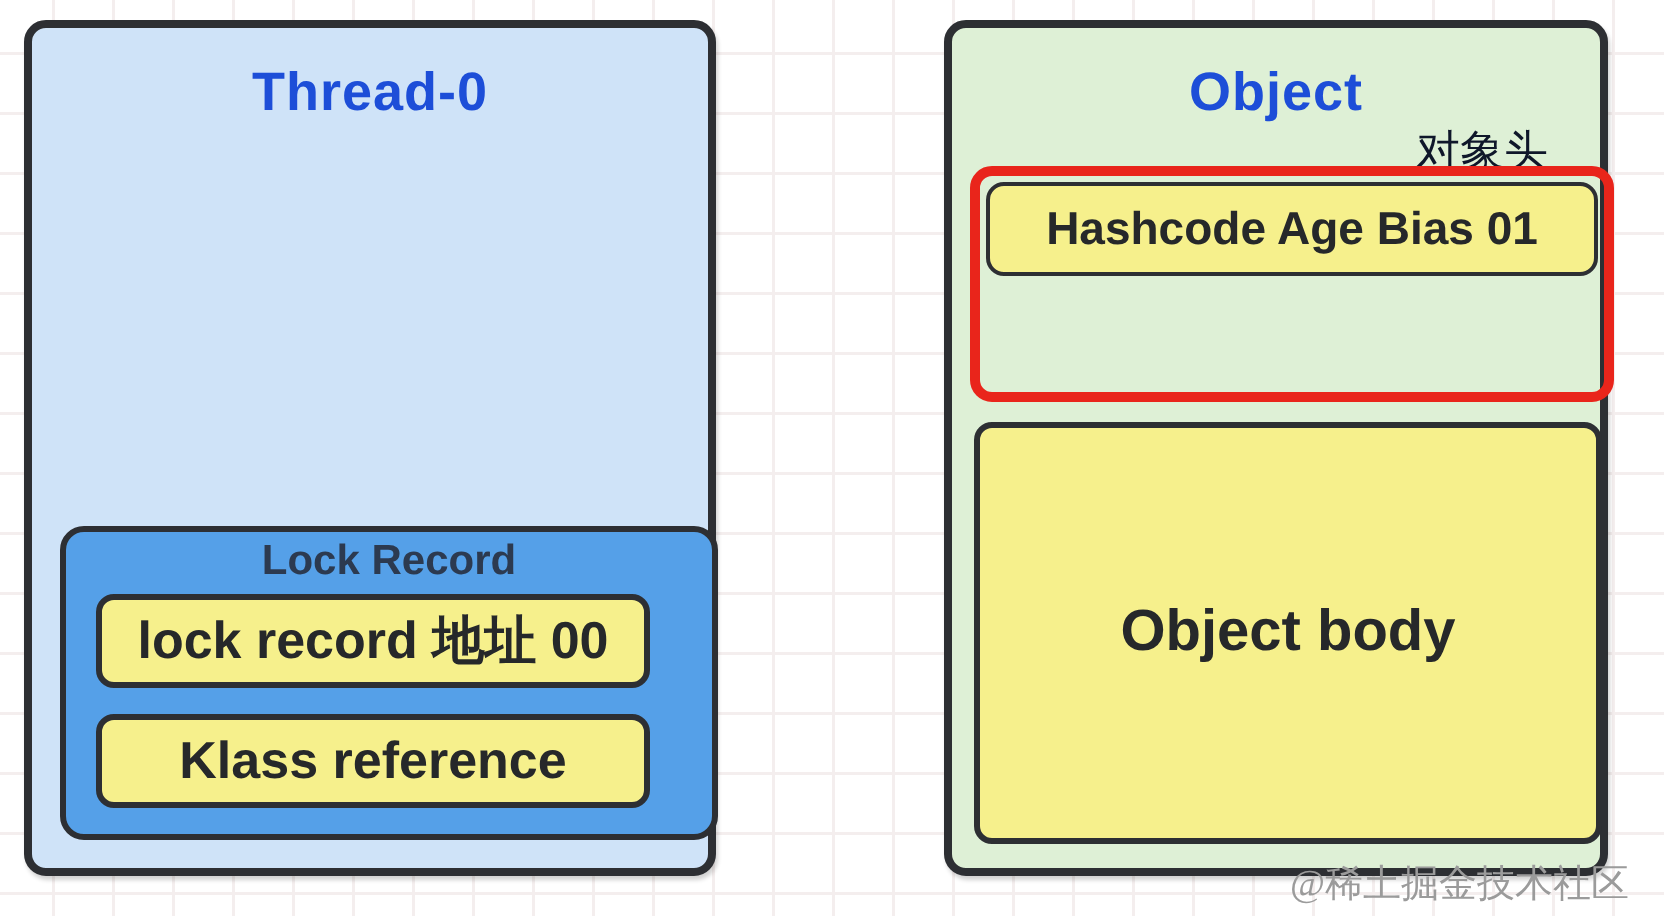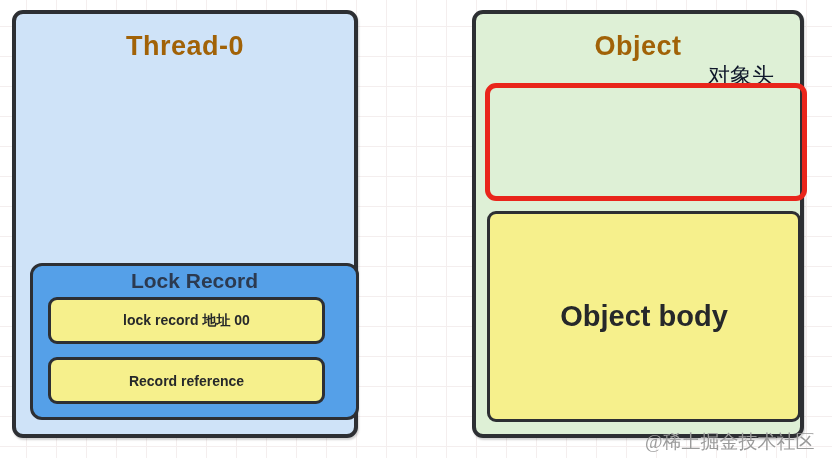--- a/index.html
+++ b/index.html
@@ -12,35 +12,35 @@
       linear-gradient(90deg, #f4eeee 1.5px, transparent 1.5px);
     background-size:30px 30px;
     background-position:-4px -4px;
   }
   .box{position:absolute;box-sizing:border-box;border-radius:11px;}
   .outer{border:4px solid #2d2f33;box-shadow:1px 2px 2px rgba(0,0,0,.18);}
   .thread-box{left:12px;top:10px;width:346px;height:428px;background:#cfe3f8;}
   .object-box{left:472px;top:10px;width:332px;height:428px;background:#def0d6;}
   .box-title{
     position:absolute;left:0;right:0;top:17px;text-align:center;
-    font-weight:bold;font-size:27px;color:#a16207;letter-spacing:.5px;
+    font-weight:bold;font-size:27px;color:#1d4ed8;letter-spacing:.5px;
   }
   .lock-record{
     left:14px;top:249px;width:329px;height:157px;background:#55a0e8;
     border:3px solid #2d2f33;border-radius:12px;
   }
   .lock-record-title{
     position:absolute;left:0;right:0;top:3px;text-align:center;
     font-weight:bold;font-size:21px;color:#2c3a50;
   }
   .cell{
     position:absolute;box-sizing:border-box;background:#f6f08c;
     border:3px solid #2d2f33;border-radius:9px;
     display:flex;align-items:center;justify-content:center;
-    font-weight:bold;font-size:14px;color:#26282a;white-space:nowrap;
+    font-weight:bold;font-size:26px;color:#26282a;white-space:nowrap;
   }
   .lr-cell1{left:15px;top:31px;width:277px;height:47px;}
   .lr-cell2{left:15px;top:91px;width:277px;height:47px;}
   .header-label{
     position:absolute;right:26px;top:47px;
     font-size:22px;color:#0f172a;font-weight:normal;
   }
   .red-outline{
     left:9px;top:69px;width:322px;height:118px;
     border:5px solid #e9251b;border-radius:11px;background:transparent;
@@ -67,28 +67,29 @@
 <body>
 
 <div class="box outer thread-box">
   <div class="box-title">Thread-0</div>
 
   <div class="watermark-faint wm-left">黑马程序员</div>
 
   <div class="box lock-record">
     <div class="lock-record-title">Lock Record</div>
     <div class="cell lr-cell1">lock record 地址 00</div>
-    <div class="cell lr-cell2">Record reference</div>
+    <div class="cell lr-cell2">Klass reference</div>
   </div>
 </div>
 
 <div class="box outer object-box">
   <div class="box-title">Object</div>
 
   <div class="header-label">对象头</div>
 
   <div class="box red-outline">
+    <div class="cell hd-cell hd-cell1">Hashcode Age Bias 01</div>
   </div>
 
   <div class="cell object-body">Object body</div>
 </div>
 
 <div class="watermark-br">@稀土掘金技术社区</div>
 
 </body></html>

